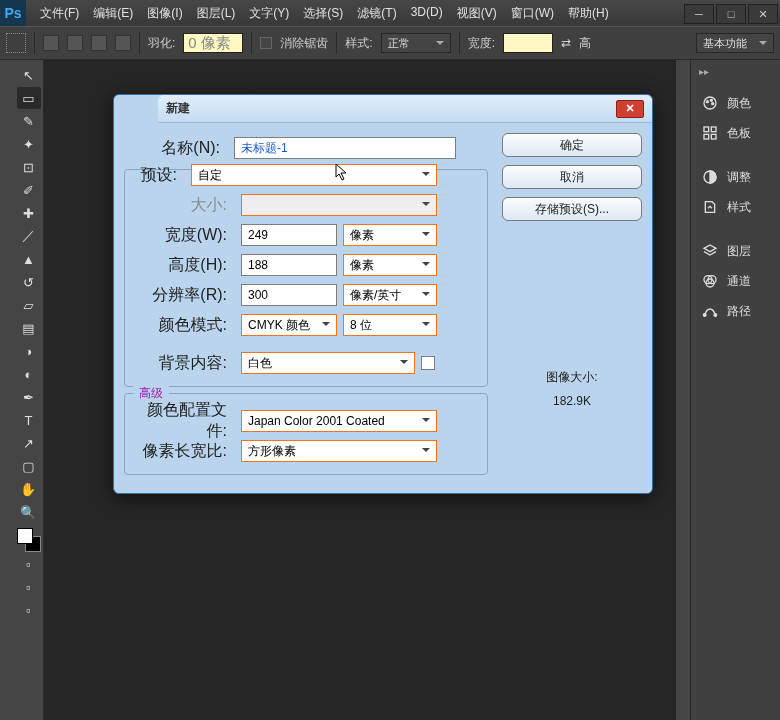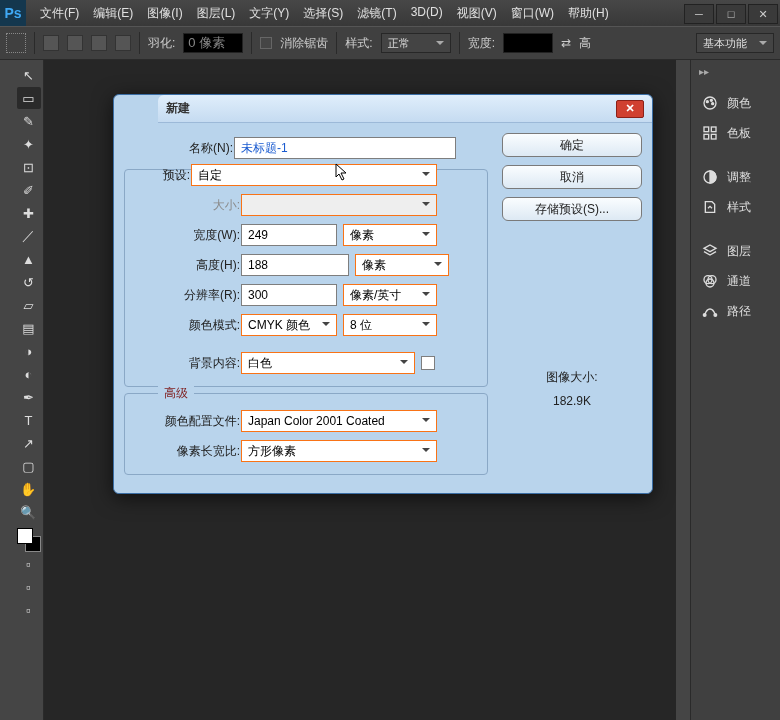--- a/index.html
+++ b/index.html
@@ -12,21 +12,21 @@
 .menus span { color:#e0e0e0; font-size: 12px; padding: 4px 6px; cursor: default; }
 .win-controls { margin-left: auto; display: flex; }
 .win-btn { width: 30px; height: 20px; background:#3a3a3a; border:1px solid #222; color:#ccc; display:flex; align-items:center; justify-content:center; font-size:11px; margin:2px 2px 0 0;}
 
 
 .optbar { height: 34px; background: #404040; border-top:1px solid #555; border-bottom:1px solid #2a2a2a; color:#ccc; font-size:12px; display:flex; align-items:center; padding:0 6px; gap:8px; }
 .optbar .vsep { width:1px; height:22px; background:#2a2a2a; }
 .optbar .tool-ico { width:20px; height:20px; border:1px dotted #888; }
 .optbar .mini-ico { width:16px; height:16px; background:#555; border:1px solid #333; }
 .opt-label { color:#ccc; }
-.opt-input { width:60px; height:20px; background:#000000; border:1px solid #222; color:#888; padding:8px 4px; font-size:13px;}
+.opt-input { width:60px; height:20px; background:#fef9c3; border:1px solid #222; color:#888; padding:8px 4px; font-size:15px;}
 .opt-check { width:12px; height:12px; border:1px solid #666; background:#454545; }
 .opt-dd { height:20px; background:#444; border:1px solid #272727; color:#ddd; font-size:11px; padding:0 22px 0 6px; display:flex; align-items:center; position:relative;}
 .opt-dd::after { content:""; position:absolute; right:6px; top:7px; border:4px solid transparent; border-top-color:#aaa;}
 .workspace-dd { margin-left:auto; }
 
 
 .main { position:absolute; top:60px; left:0; right:0; bottom:0; display:flex; }
 .tool-strip { width:14px; background:#454545; }
 .left-tools { width:30px; background:#454545; border-right:1px solid #2a2a2a; display:flex; flex-direction:column; align-items:center; padding:4px 0; gap:1px; }
 .tool-btn { width:24px; height:22px; display:flex; align-items:center; justify-content:center; color:#ddd; font-size:13px; border-radius:2px; position:relative;}
@@ -52,29 +52,29 @@
 .dlg-close { margin-left:auto; width:28px; height:18px; background:#d04030; border:1px solid #8a2018; border-radius:2px; color:#fff; display:flex; align-items:center; justify-content:center; font-size:11px; font-weight:bold;}
 .dlg-body { padding:10px 10px 18px 10px; display:flex; gap:14px; background:#b9d4ec; border-radius:0 0 6px 6px;}
 .dlg-left { flex:1; }
 .dlg-right { width:140px; display:flex; flex-direction:column; gap:8px; align-items:stretch;}
 .dlg-btn { height:24px; background:linear-gradient(#fafdff,#dde9f4); border:1px solid #7a7a7a; border-radius:6px; font-size:12px; color:#222; display:flex; align-items:center; justify-content:center;}
 .dlg-btn.disabled { color:#9a9a9a; }
 .info-block { margin-top:140px; text-align:center; font-size:12px; color:#222;}
 .info-block div:first-child { margin-bottom:8px; }
 
 .row { display:flex; align-items:center; height:30px; }
-.row .label { width:90px; text-align:right; padding-right:1px; font-size:12px; color:#222;}
+.row .label { width:90px; text-align:right; padding-right:14px; font-size:16px; color:#222;}
 .row .label.wide { width:110px; }
 .row input[type=text] { height:22px; border:1px solid #7e7e7e; background:#fff; padding:0 6px; font-size:12px;}
 .row .nameinput { width:222px; color:#1a5bd0;}
 .row .dd { height:22px; background:#fff; border:1px solid #f97316; font-size:12px; padding:8px 6px; display:flex; align-items:center; position:relative;}
 .row .dd::after { content:""; position:absolute; right:6px; top:7px; border:4px solid transparent; border-top-color:#444;}
 .fieldset { border:1px solid #8aa8c6; border-radius:4px; margin-top:6px; padding:12px 6px 8px 6px; position:relative;}
 .checkbox { width:14px; height:14px; background:#fff; border:1px solid #7e7e7e; margin-left:6px;}
-.group-label { position:absolute; left:8px; top:-9px; background:#b9d4ec; padding:0 6px; font-size:12px; color:#7f1d1d;margin-left:25px;}
+.group-label { position:absolute; left:8px; top:-9px; background:#b9d4ec; padding:0 6px; font-size:12px; color:#a21caf;}
 .cursor-arrow { position:absolute; pointer-events:none; }
 </style>
 </head>
 <body>
 
 <div class="titlebar">
   <div class="ps-logo">Ps</div>
   <div class="menus">
     <span>文件(F)</span>
     <span>编辑(E)</span>
@@ -265,21 +265,21 @@
         <div class="row">
           <span class="label wide">宽度(W):</span>
           <input type="text" style="width: 96px;" value="249">
           <div style="width:6px"></div>
           <div class="dd" style="width:94px">
               <span>像素</span>
             </div>
         </div>
         <div class="row">
           <span class="label wide">高度(H):</span>
-          <input type="text" style="width: 108px;" value="188">
+          <input type="text" style="width: 96px;" value="188">
           <div style="width:6px"></div>
           <div class="dd" style="width:94px">
               <span>像素</span>
             </div>
         </div>
         <div class="row">
           <span class="label wide">分辨率(R):</span>
           <input type="text" style="width: 96px;" value="300">
           <div style="width:6px"></div>
           <div class="dd" style="width:94px">

